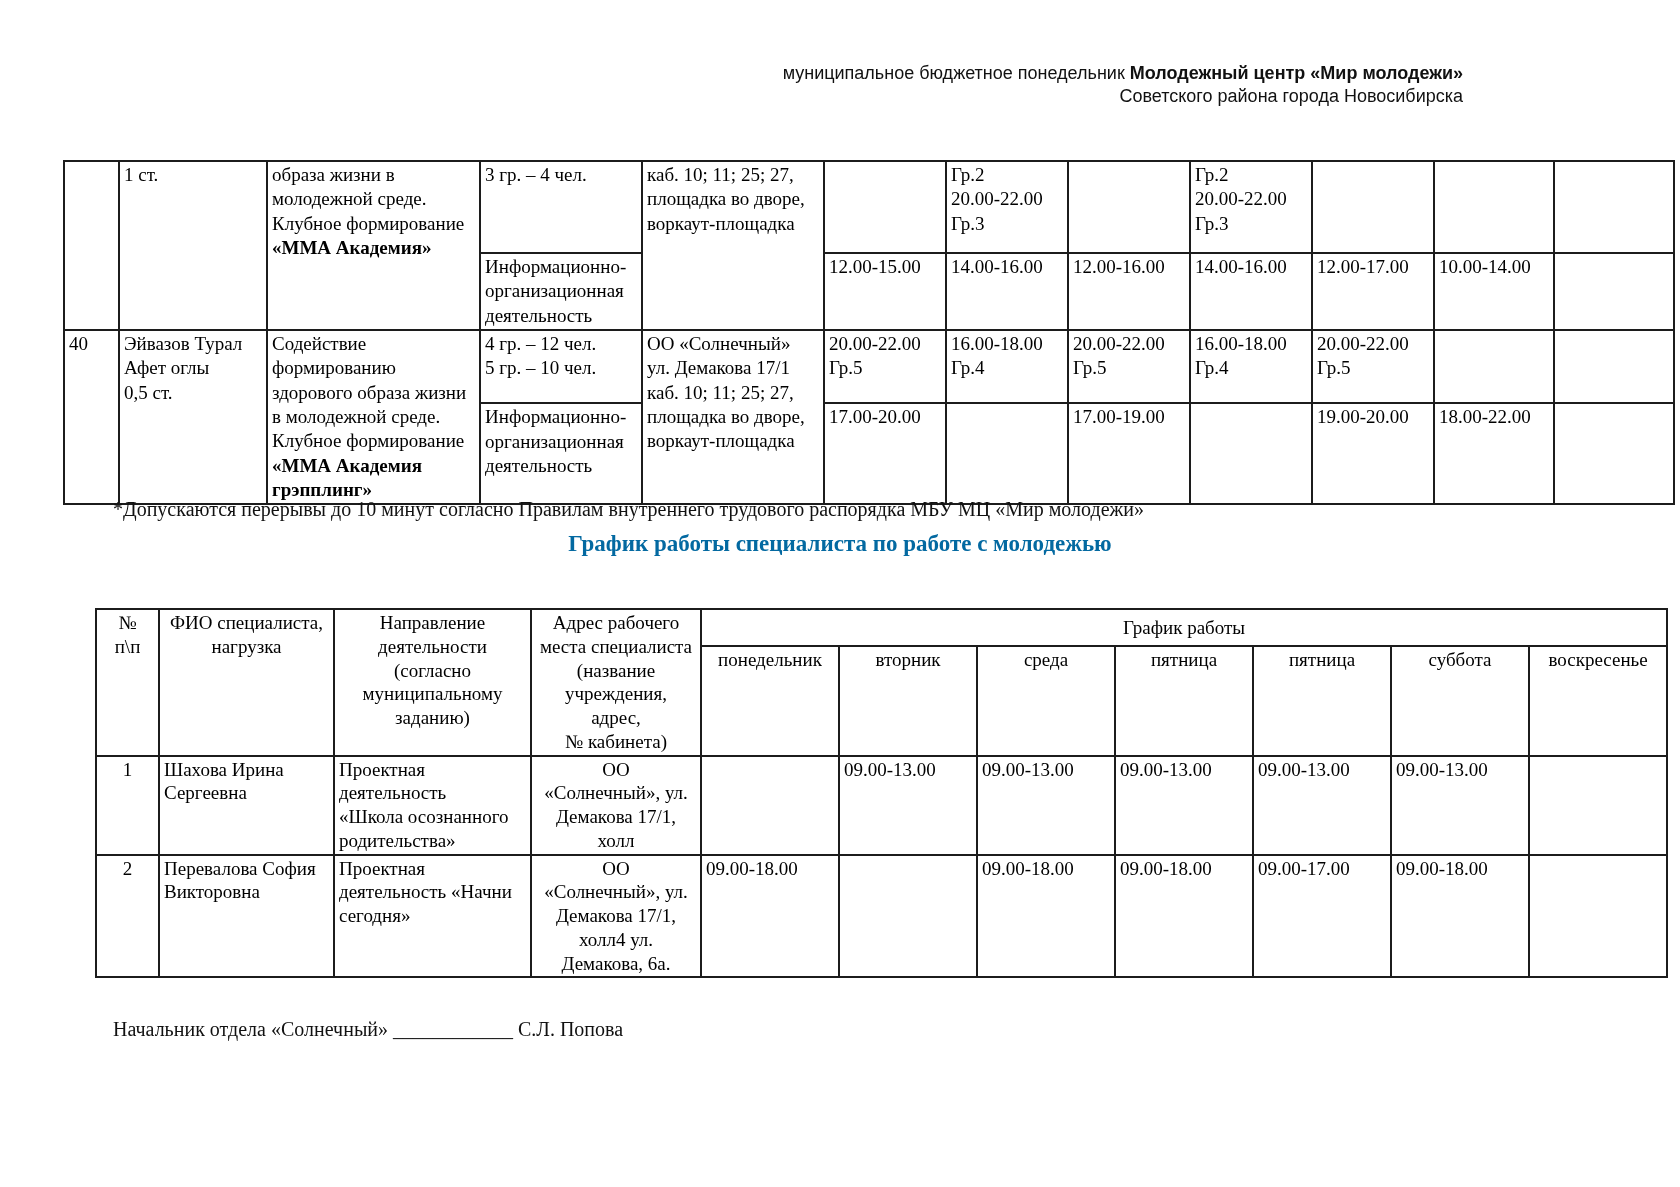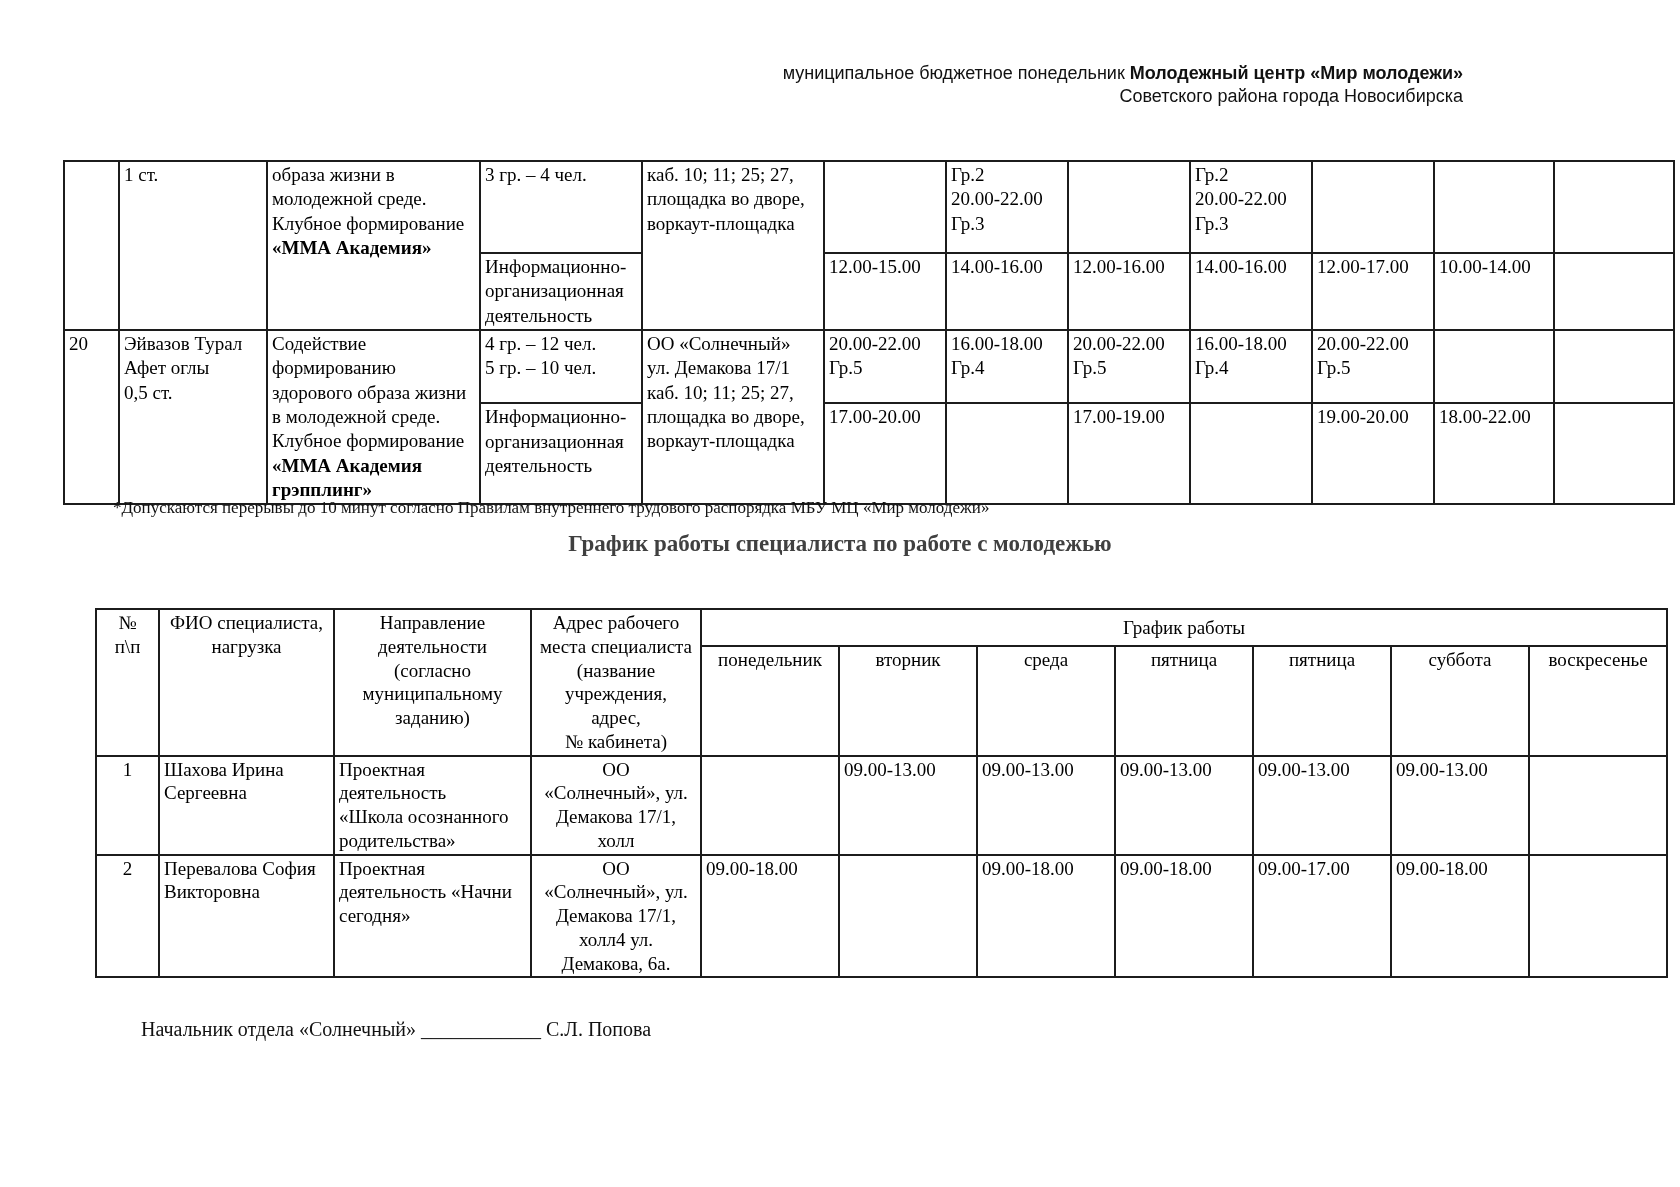--- a/index.html
+++ b/index.html
@@ -16,33 +16,33 @@
   table{border-collapse:collapse;table-layout:fixed;}
   td,th{
     border:2px solid #1c1c1c;padding:1px 4px;vertical-align:top;
     font-size:19px;white-space:pre-line;overflow:hidden;font-weight:normal;
   }
   
   .t1{position:absolute;left:63px;top:160px;width:1610px;}
   .t1 td{line-height:1.28;text-align:left;border-radius:6px;}
   .t1 .bold-part{font-weight:bold;font-family:Liberation Serif, serif;}
   
-  .footnote{position:absolute;left:113px;top:498px;font-size:17px;color:#111;}
+  .footnote{position:absolute;left:113px;top:498px;font-size:20px;color:#111;}
   .doc-title{
     position:absolute;left:0;top:528px;width:1680px;text-align:center;
-    font-size:23px;font-weight:bold;line-height:1.4;color:#404040;
+    font-size:23px;font-weight:bold;line-height:1.4;color:#0369a1;
   }
   
   .t2{position:absolute;left:95px;top:608px;width:1571px;}
   .t2 td,.t2 th{line-height:1.25;}
   .t2 th{text-align:center;font-weight:normal;}
   .t2 .c-center{text-align:center;}
   .t2 .c-left{text-align:left;}
   .schedule-span{text-align:center;vertical-align:middle;}
-  .signature{position:absolute;left:113px;top:1018px;font-size:20px;color:#111;margin-left:28px;}
+  .signature{position:absolute;left:113px;top:1018px;font-size:20px;color:#111;}
 </style>
 </head>
 <body>
 
 <div class="org-header">
   <div><span>муниципальное бюджетное понедельник </span><b>Молодежный центр «Мир молодежи»</b></div>
   <div>Советского района города Новосибирска</div>
 </div>
 
 <table class="t1">
@@ -90,21 +90,21 @@
     <td>12.00-15.00</td>
     <td>14.00-16.00</td>
     <td>12.00-16.00</td>
     <td>14.00-16.00</td>
     <td>12.00-17.00</td>
     <td>10.00-14.00</td>
     <td></td>
   </tr>
 
   <tr style="height:73px">
-    <td rowspan="2">20</td>
+    <td rowspan="2">40</td>
     <td rowspan="2">Эйвазов Турал Афет оглы
 0,5 ст.</td>
     <td rowspan="2"><span>Содействие формированию здорового образа жизни в молодежной среде. Клубное формирование </span><span class="bold-part">«ММА Академия грэпплинг»</span></td>
     <td>4 гр. – 12 чел.
 5 гр. – 10 чел.</td>
     <td rowspan="2">ОО «Солнечный»
 ул. Демакова 17/1
 каб. 10; 11; 25; 27,
 площадка во дворе,
 воркаут-площадка</td>

